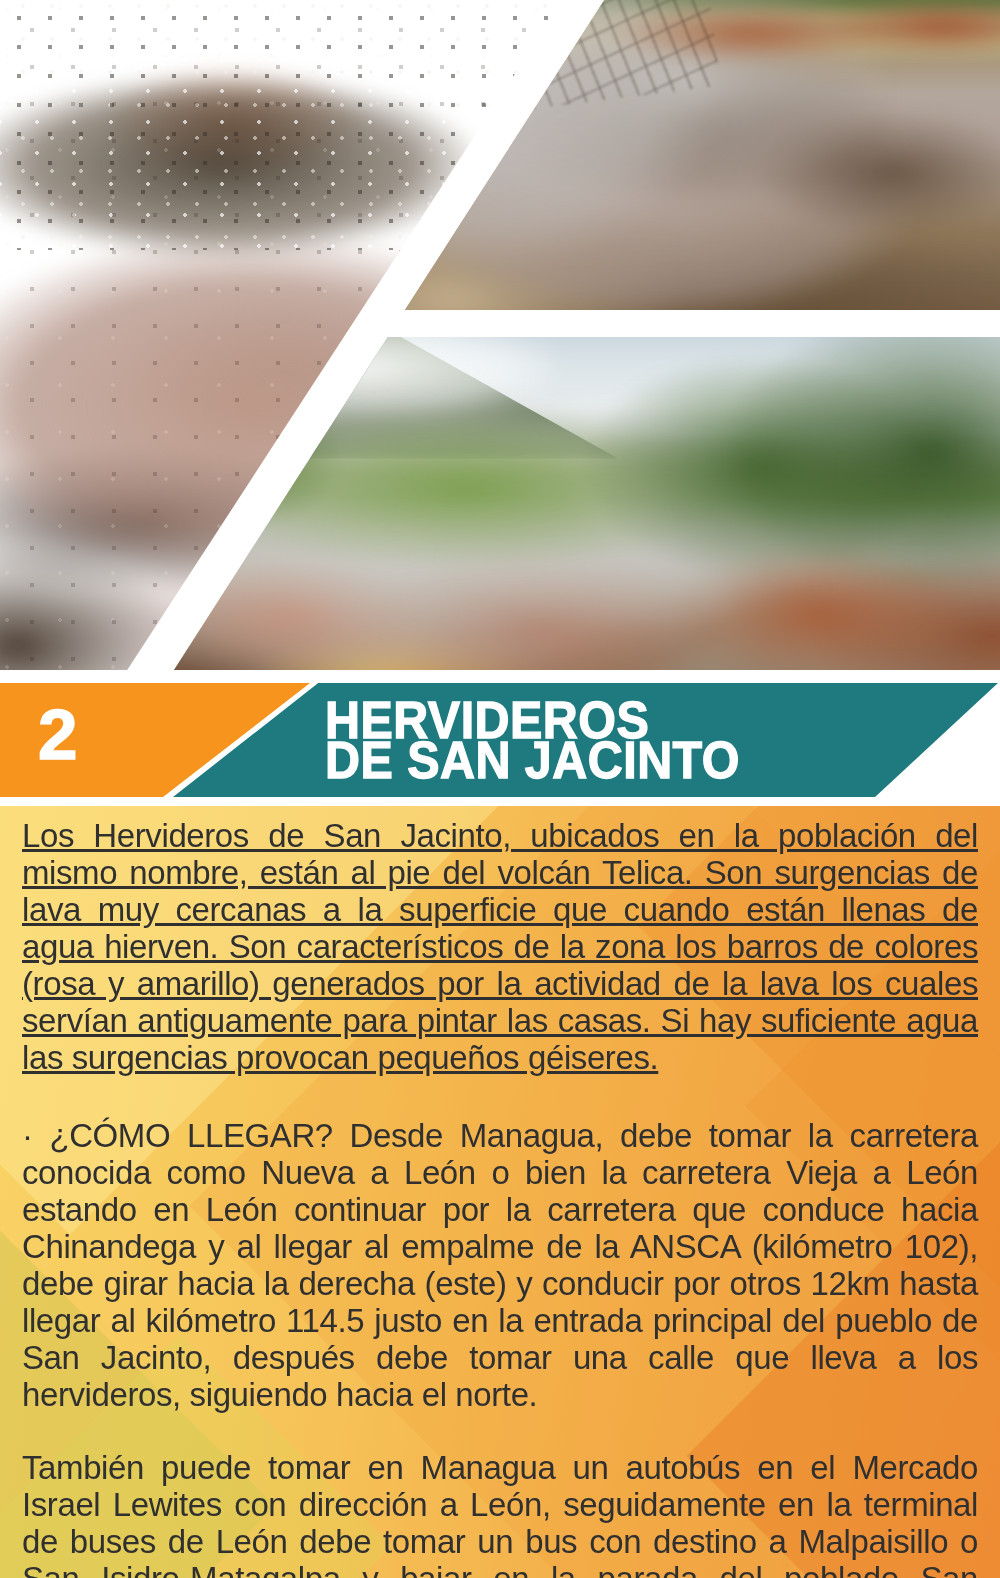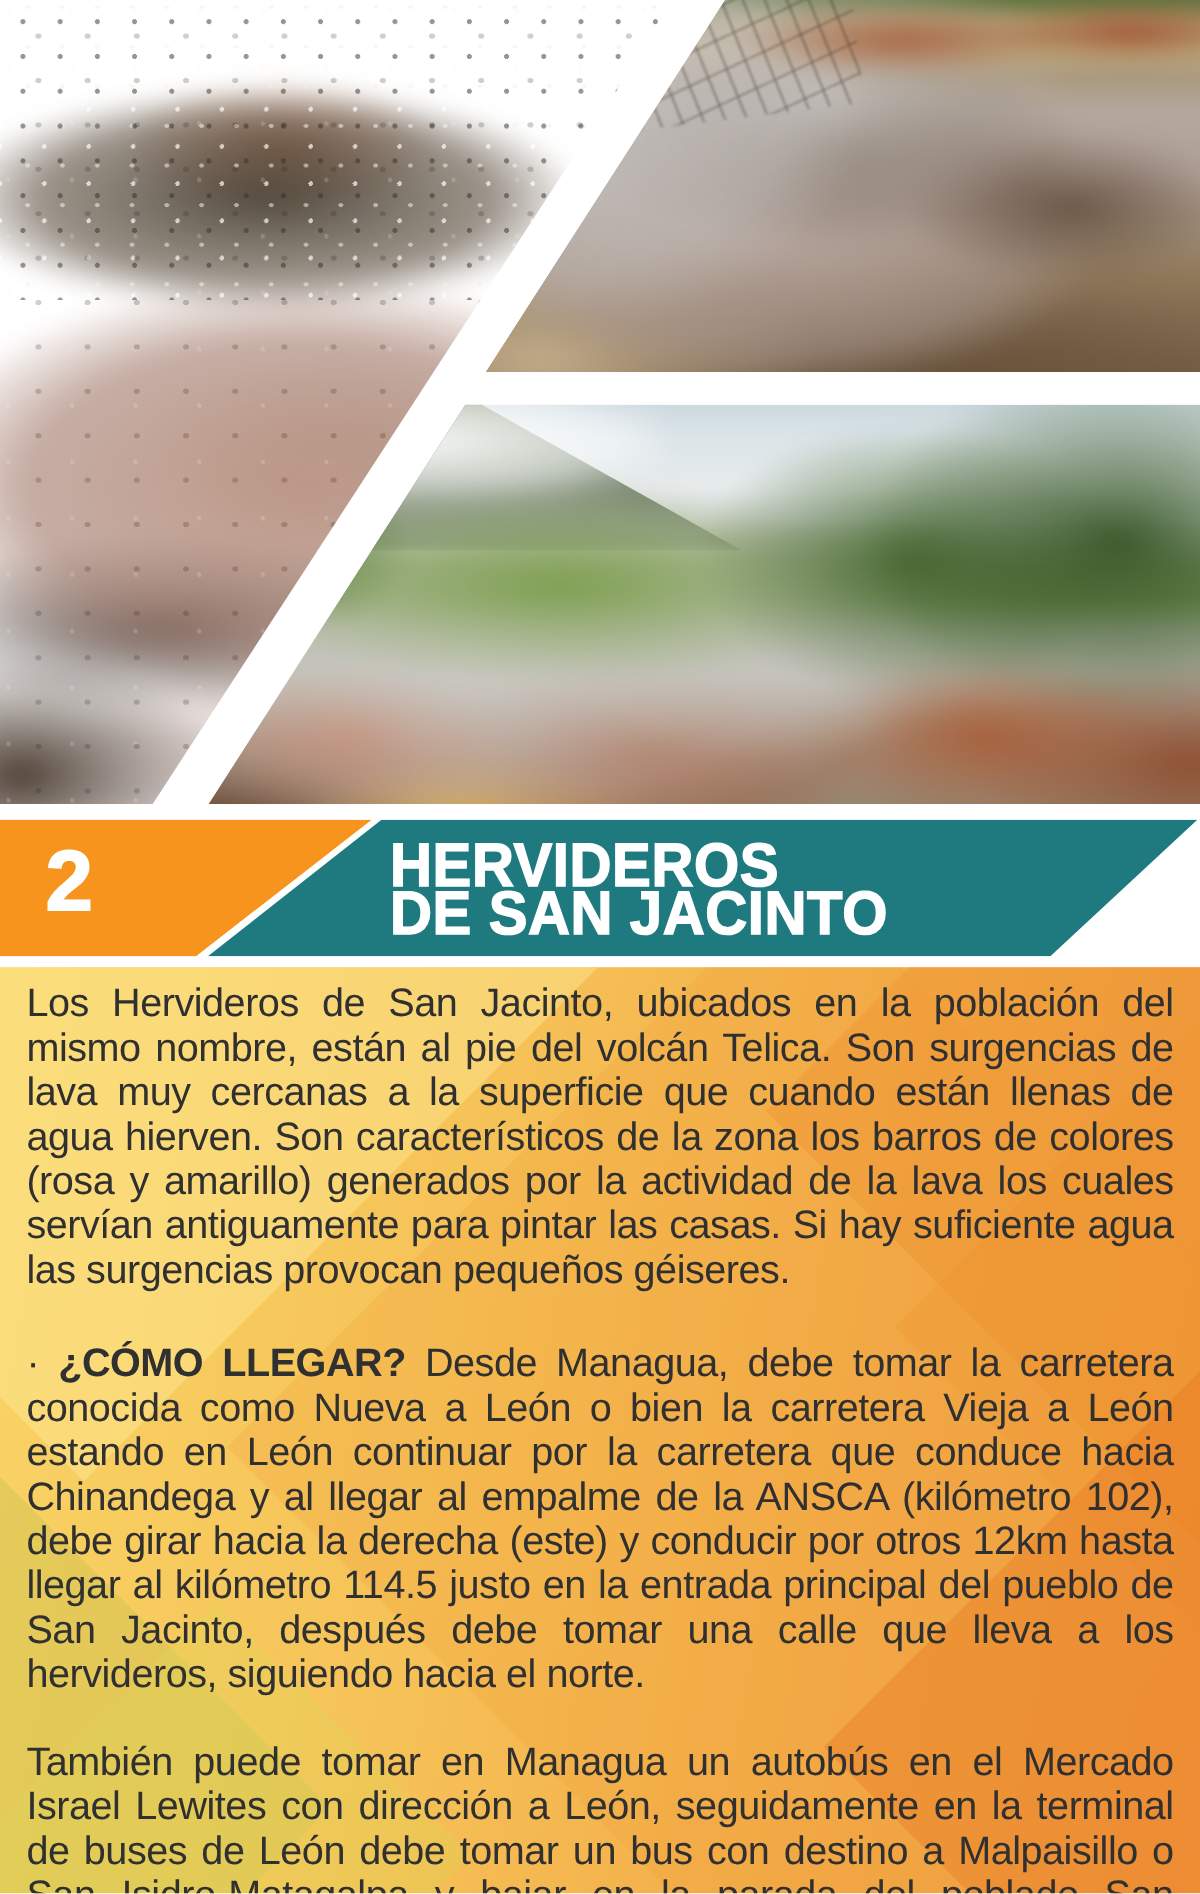--- a/index.html
+++ b/index.html
@@ -113,23 +113,23 @@
   .d4 { width:300px; height:300px; left:30px;  top:590px; background:rgba(224,212,88,0.35); }
   .d5 { width:620px; height:620px; left:-240px; top:-320px; background:rgba(255,238,160,0.38); }
   .d6 { width:680px; height:680px; left:330px; top:60px;  background:rgba(242,162,60,0.28); }
   .d7 { width:360px; height:360px; left:820px; top:120px; background:rgba(238,150,50,0.30); }
 
   
   .article { position:absolute; left:22px; top:817px; width:956px; z-index:2;
       color:var(--text,#303030); font-size:33px; line-height:37px;
       letter-spacing:-0.4px; text-align:justify; }
   .article p { margin:0; }
-  .article .para1 { margin-bottom:41px; }
+  .article .para1 { margin-bottom:41px;text-decoration:underline; }
   .article .para2 { margin-bottom:36px; }
-  .article b { font-weight:700; }
+  .article b { font-weight:400; }
 </style>
 </head>
 <body>
 
 <div class="page">
 
   <section>
     <figure class="photo photo1" style="margin:0;">
       <div class="layer p1-base"></div>
       <div class="layer p1-blobs"></div>

